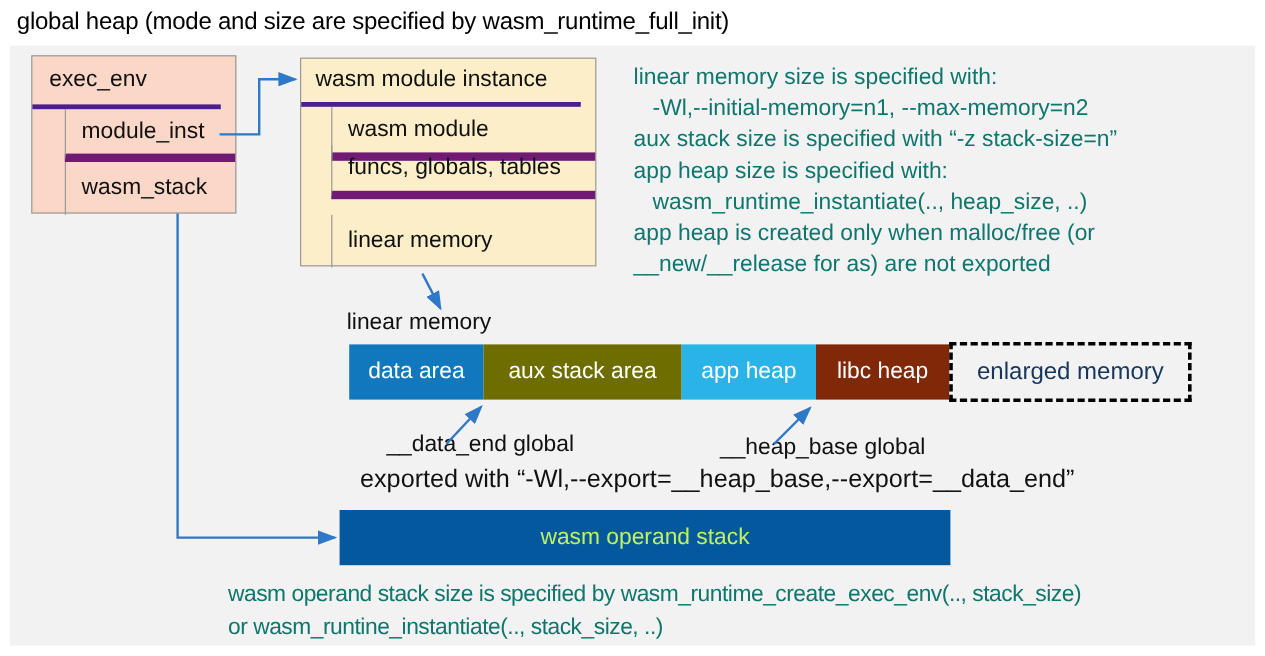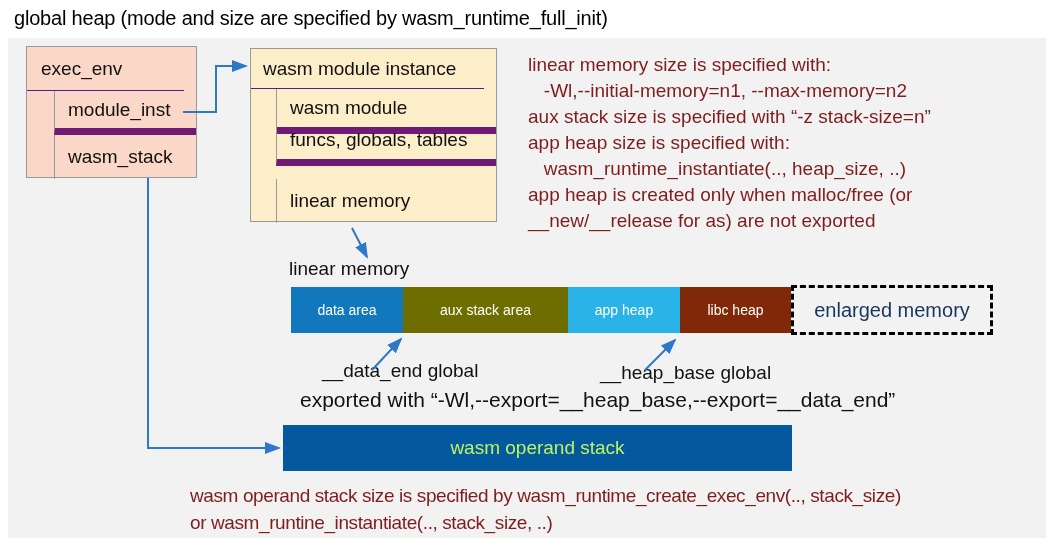--- a/index.html
+++ b/index.html
@@ -7,47 +7,47 @@
   #page { position:relative; width:1012px; height:547px; }
 
   .title { position:absolute; left:14px; top:7px; font-size:20px; letter-spacing:-0.2px; color:#000; white-space:pre; }
 
   .canvas { position:absolute; left:8px; top:38px; width:1038px; height:500px; background:#F2F2F2; }
 
   
   .struct { position:absolute; border:1px solid #999999; }
   .pink  { background:#FAD7C7; }
   .cream { background:#FCEEC8; }
-  .struct .hdr { position:absolute; left:0; top:0; right:12px; border-bottom:1px solid #4c1d95;
+  .struct .hdr { position:absolute; left:0; top:0; right:12px; border-bottom:4px solid #4c1d95;
                  display:flex; align-items:center; padding-left:14px; font-size:19px; }
   .struct .row { position:absolute; right:0; border-left:1px solid #999999; border-bottom:7px solid #701a75;
                  display:flex; align-items:center; padding-left:13px; font-size:19px; }
 
   #exec-env { left:18px; top:8px; width:171px; height:132px; }
   #exec-env .hdr { height:44px; }
   #exec-env .row { left:27px; height:44px; }
   #exec-env .row.r0 { top:44px; }
   #exec-env .row.r1 { top:88px; border-bottom:none; }
 
   #wmi { left:242px; top:10px; width:247px; height:174px; }
   #wmi .hdr { height:40px; padding-left:12px; }
   #wmi .row { left:25px; height:45px; }
   #wmi .row.r0 { top:40px; }
   #wmi .row.r1 { top:72px; }
   #wmi .row.r2 { top:130px; height:44px; border-bottom:none; }
 
-  .notes { position:absolute; font-size:19px; line-height:26px; color:#7f1d1d; }
+  .notes { position:absolute; font-size:19px; line-height:26px; color:#0f766e; }
   .notes div { white-space:pre; }
   #notes-right { left:520px; top:14px; }
   #notes-bottom { left:182px; top:444px; line-height:27px; letter-spacing:-0.4px; }
 
   #lm-label { position:absolute; left:281px; top:220px; font-size:19px; }
 
   .seg { position:absolute; top:249px; height:46px; display:flex; align-items:center; justify-content:center;
-         color:#ffffff; font-size:14px; white-space:nowrap; }
+         color:#ffffff; font-size:19px; white-space:nowrap; }
   #seg-0 { left:283px; width:112px; }
   #seg-1 { left:395px; width:165px; }
   #seg-2 { left:560px; width:112px; }
   #seg-3 { left:672px; width:111px; }
   #seg-4 { left:783px; top:247px; width:202px; height:50px; border:3px dashed #000000; color:#16365D; font-size:20px; background:transparent; }
 
   #ann-data-end  { position:absolute; left:314px; top:322px; font-size:19px; }
   #ann-heap-base { position:absolute; left:592px; top:324px; font-size:19px; }
   #ann-exported  { position:absolute; left:292px; top:350px; font-size:21px; white-space:pre; }
 

